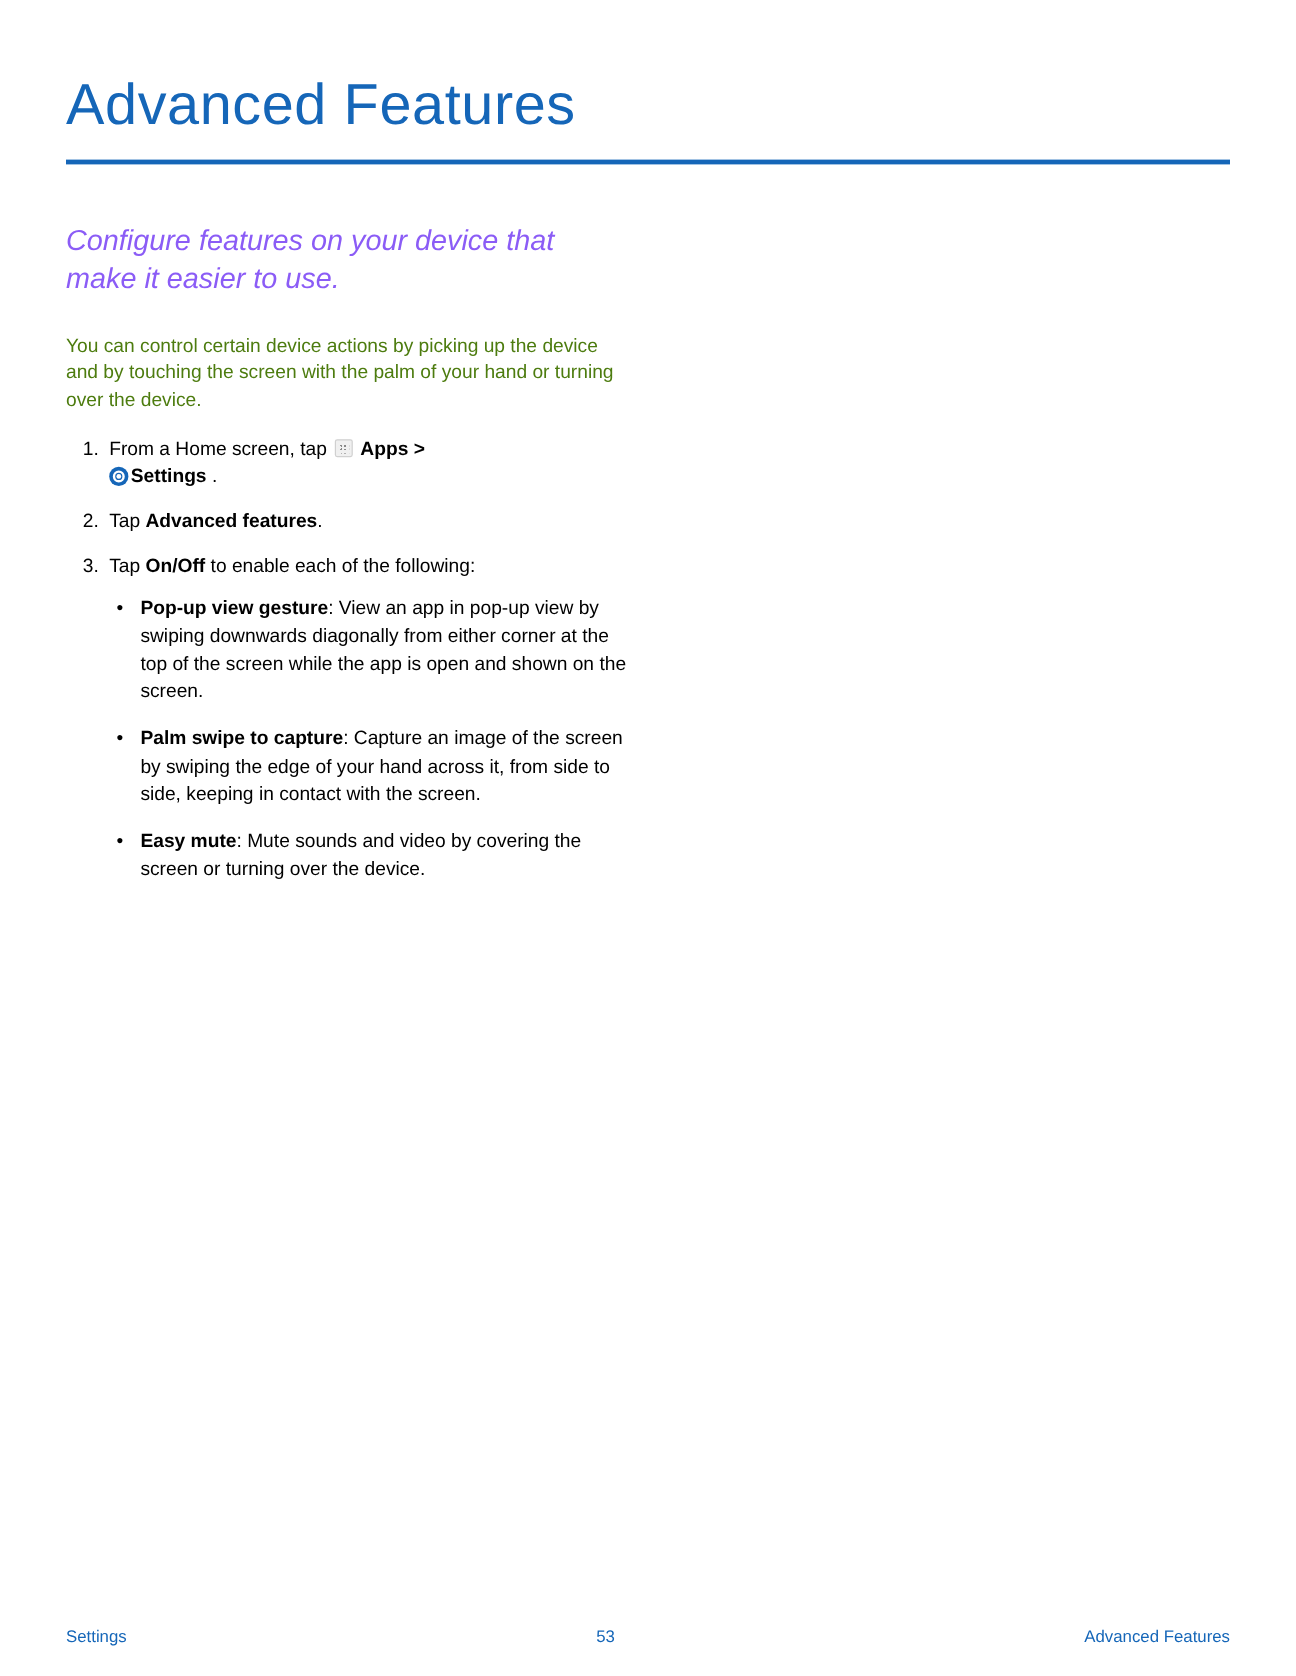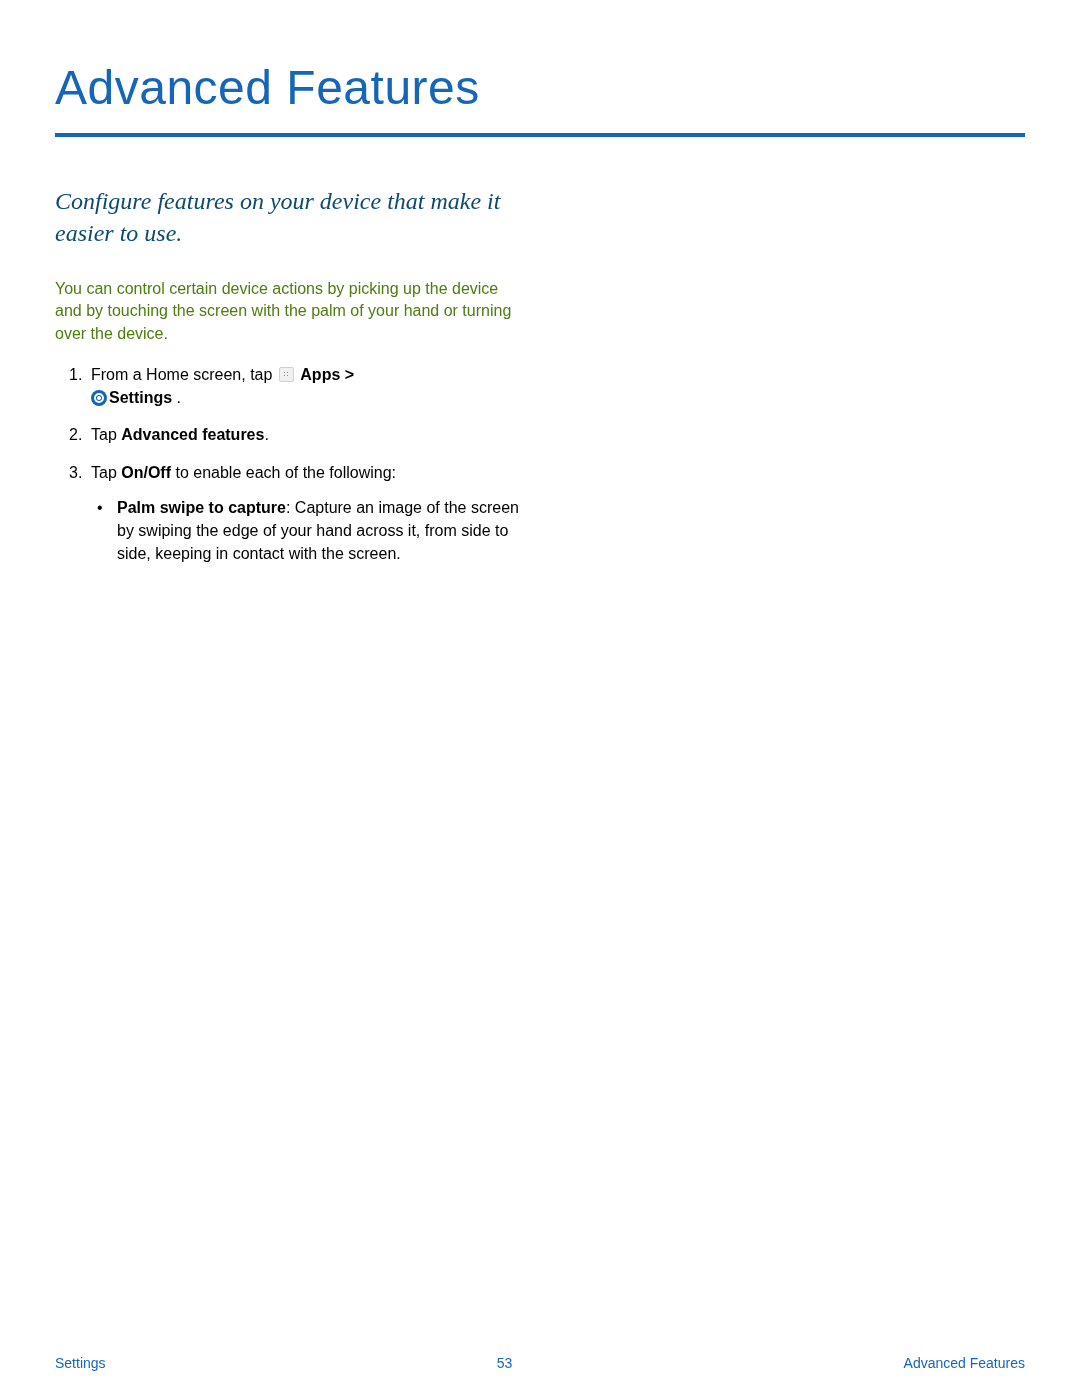--- a/index.html
+++ b/index.html
@@ -23,24 +23,24 @@
       border: none;
       border-top: 4px solid #1566b8;
       margin-bottom: 48px;
     }
     .content-col {
       width: 470px;
     }
     .subtitle {
       font-size: 24px;
       font-style: italic;
-      color: #0c4a6e;
+      color: #8b5cf6;
       line-height: 1.35;
       margin-bottom: 28px;
-      font-family: Liberation Serif, serif;
+      font-family: Liberation Sans, sans-serif;
     }
     .body-text {
       font-size: 16px;
       color: #4d7c0f;
       line-height: 1.4;
       margin-bottom: 18px;
     }
     ol.steps {
       list-style: none;
       counter-reset: step;
@@ -168,21 +168,23 @@
       <span>From a Home screen, tap </span><span class="icon-apps"></span> <span class="bold">Apps</span><span class="bold"> &gt; </span><br>
       <span class="icon-settings"></span><span class="bold">Settings</span><span> .</span>
     </li>
     <li>
       <span>Tap </span><span class="bold">Advanced features</span><span>.</span>
     </li>
     <li>
       <span>Tap </span><span class="bold">On/Off</span><span> to enable each of the following:</span>
 
       <ul class="bullets">
+        <li><span class="bold">Pop-up view gesture</span><span>: View an app in pop-up view by swiping downwards diagonally from either corner at the top of the screen while the app is open and shown on the screen.</span></li>
         <li><span class="bold">Palm swipe to capture</span><span>: Capture an image of the screen by swiping the edge of your hand across it, from side to side, keeping in contact with the screen.</span></li>
+        <li><span class="bold">Easy mute</span><span>: Mute sounds and video by covering the screen or turning over the device.</span></li>
       </ul>
     </li>
   </ol>
 </div>
 
 <div class="footer">
   <span>Settings</span>
   <span>53</span>
   <span>Advanced Features</span>
 </div>

